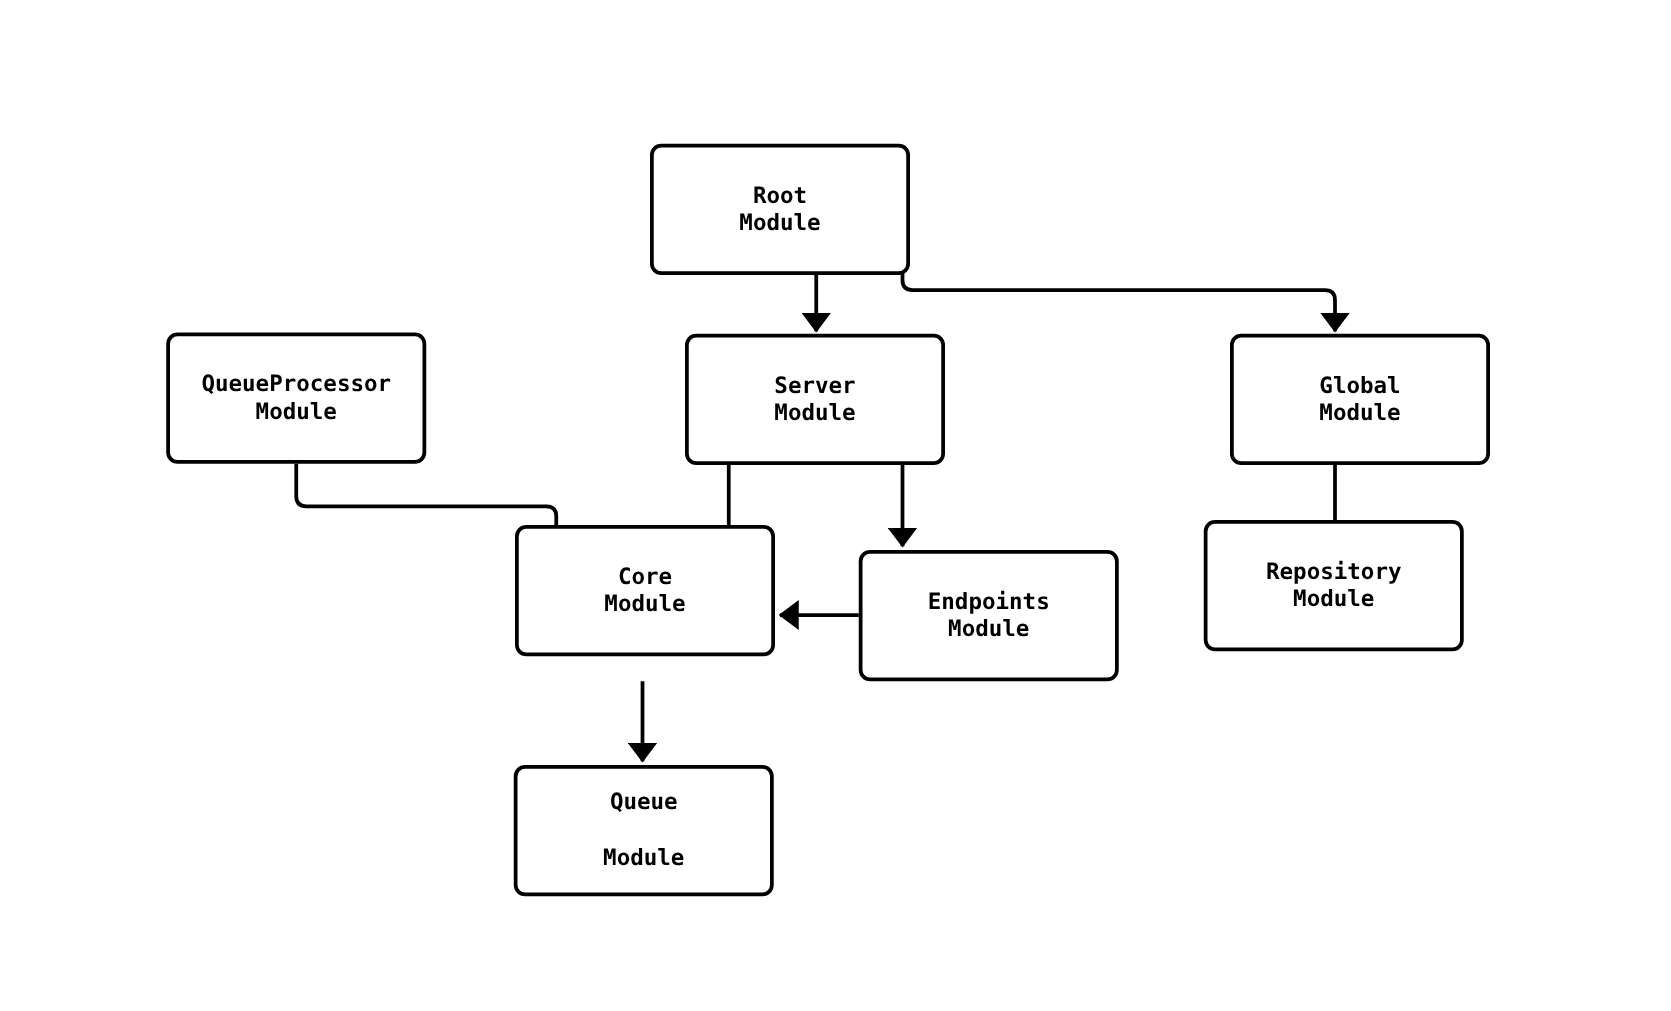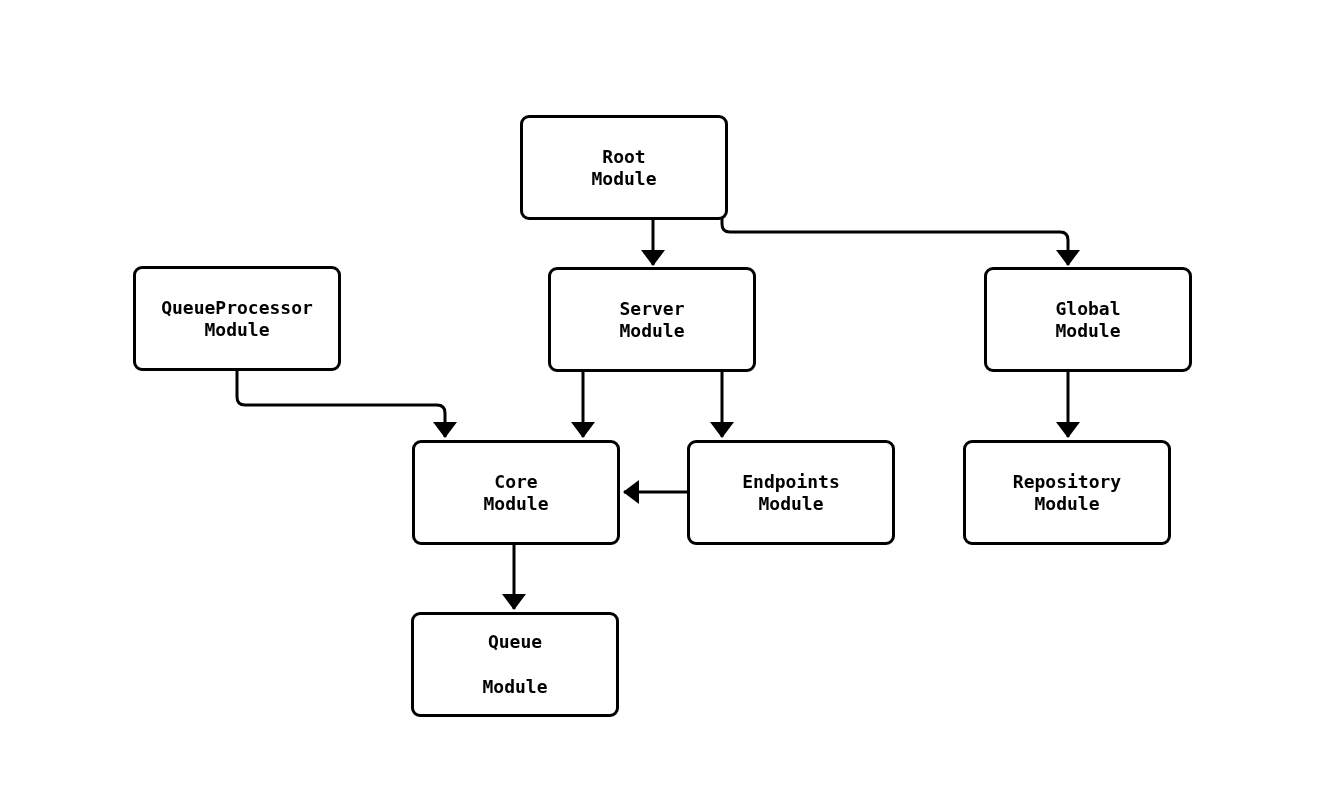--- a/index.html
+++ b/index.html
@@ -81,31 +81,31 @@
   <div class="node" style="left:548px; top:267px;">
     <span>Server</span>
     <span>Module</span>
   </div>
 
   <div class="node" style="left:963px; top:267px;margin-left:21px;">
     <span>Global</span>
     <span>Module</span>
   </div>
 
-  <div class="node" style="left:412px; top:440px;">
+  <div class="node" style="left:412px; top:420px;">
     <span>Core</span>
     <span>Module</span>
   </div>
 
   <div class="node" style="left:687px; top:440px;">
     <span>Endpoints</span>
     <span>Module</span>
   </div>
 
-  <div class="node" style="left:963px; top:440px;justify-content:center;">
+  <div class="node" style="left:963px; top:416px;justify-content:center;">
     <span>Repository</span>
     <span>Module</span>
   </div>
 
   <div class="node" style="left:411px; top:612px;gap:23px;">
     <span>Queue</span>
     <span>Module</span>
   </div>
 
 </div>

